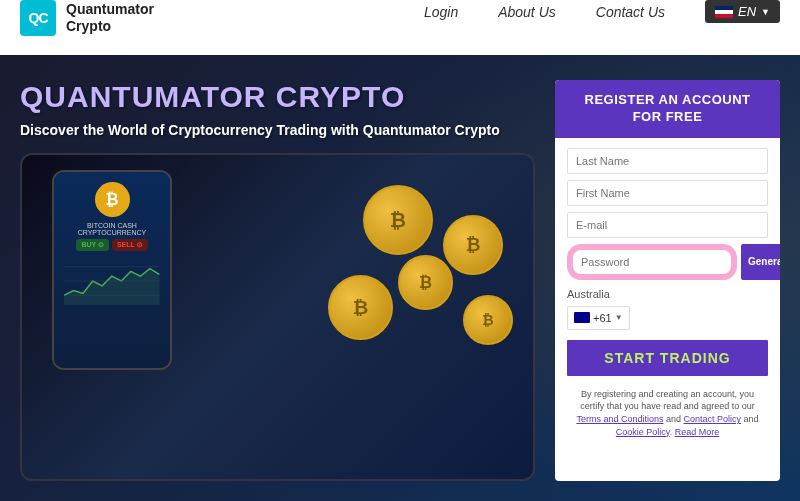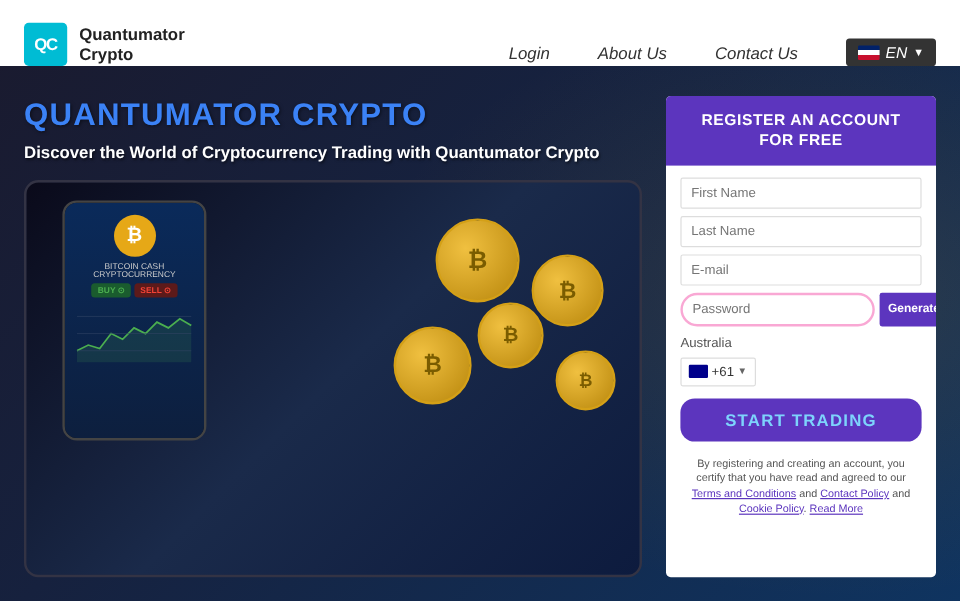--- a/index.html
+++ b/index.html
@@ -29,21 +29,21 @@
       background: radial-gradient(ellipse at 80% 50%, rgba(180,130,30,0.15) 0%, transparent 70%);
       z-index: 1;
     }
 
     
     .header {
       position: relative;
       z-index: 10;
       background: #fff;
       display: flex;
-      align-items: flex-end;
+      align-items: flex-start;
       justify-content: space-between;
       padding: 0 20px;
       height: 55px;
     }
 
     .logo-area {
       display: flex;
       align-items: center;
       gap: 10px;
     }
@@ -115,23 +115,23 @@
     }
 
     
     .left-content {
       flex: 1;
       display: flex;
       flex-direction: column;
     }
 
     .page-title {
-      font-size: 26px;
+      font-size: 30px;
       font-weight: 900;
-      color: #3b82f6;
+      color: #c4b5fd;
       letter-spacing: 1px;
       margin-bottom: 8px;
       text-shadow: 1px 1px 3px rgba(0,0,0,0.5);
     }
 
     .subtitle {
       font-size: 14px;
       font-weight: 700;
       color: #fff;
       margin-bottom: 15px;
@@ -300,21 +300,21 @@
       outline: none;
     }
 
     .password-row {
       display: flex;
       gap: 4px;
     }
 
     .password-input {
       flex: 1;
-      border: 2px solid #f9a8d4;
+      border: 6px solid #f9a8d4;
       padding: 6px 8px;
       font-size: 11px;
       color: #999;
       border-radius: 14px;
       outline: none;
     }
 
     .gen-pass-btn {
       background: #5c35be;
       color: #fff;
@@ -357,28 +357,28 @@
       border: 1px solid #ddd;
       padding: 6px 8px;
       font-size: 11px;
       color: #999;
       border-radius: 2px;
       outline: none;
     }
 
     .start-btn {
       background: #5c35be;
-      color: #7dd3fc;
+      color: #bef264;
       border: none;
       width: 100%;
       padding: 10px;
       font-size: 14px;
       font-weight: 900;
       letter-spacing: 1px;
-      border-radius: 12px;
+      border-radius: 1px;
       cursor: pointer;
       margin-top: 4px;
     }
 
     .terms-text {
       font-size: 9px;
       color: #555;
       text-align: center;
       line-height: 1.4;
       padding: 6px 5px 8px;
@@ -469,23 +469,23 @@
       </div>
     </div>
   </div>
 
   <div class="right-panel">
     <div class="form-header">
       <span>REGISTER AN ACCOUNT</span><br>
       <span>FOR FREE</span>
     </div>
     <div class="form-body">
+      <input class="form-input" type="text" placeholder="Last Name" style="">
+
       <input class="form-input" type="text" placeholder="First Name" style="">
-
-      <input class="form-input" type="text" placeholder="Last Name" style="">
 
       <input class="form-input" type="email" placeholder="E-mail" style="">
 
       <div class="password-row">
         <input class="password-input" type="password" placeholder="Password" style="">
         <button class="gen-pass-btn">Generate passwords</button>
       </div>
 
       <div class="country-label">Australia</div>
 

